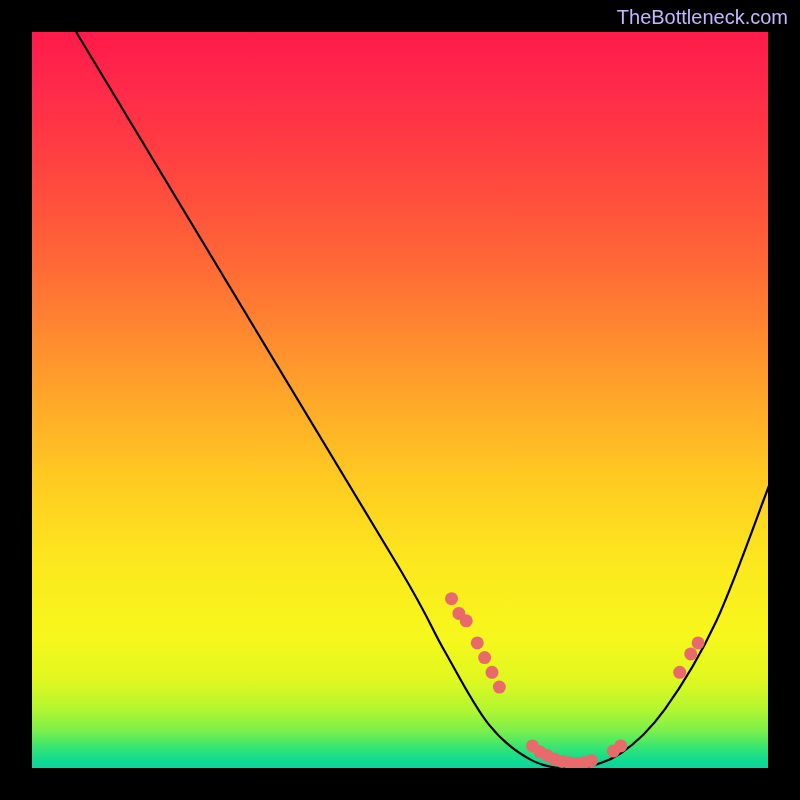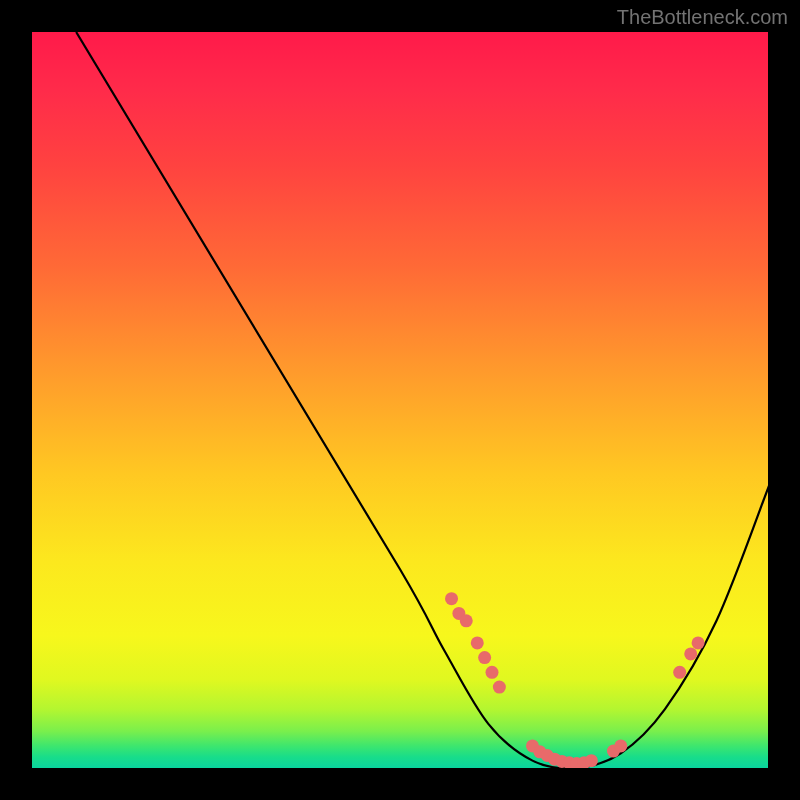--- a/index.html
+++ b/index.html
@@ -14,21 +14,21 @@
   .container {
     position: relative;
     width: 800px;
     height: 800px;
     background: #000;
   }
   .watermark {
     position: absolute;
     top: 6px;
     right: 12px;
-    color: #737373;
+    color: #c4b5fd;
     font-size: 20px;
     font-weight: 500;
     z-index: 10;
   }
   .plot-area {
     position: absolute;
     left: 32px;
     top: 32px;
     width: 736px;
     height: 736px;

